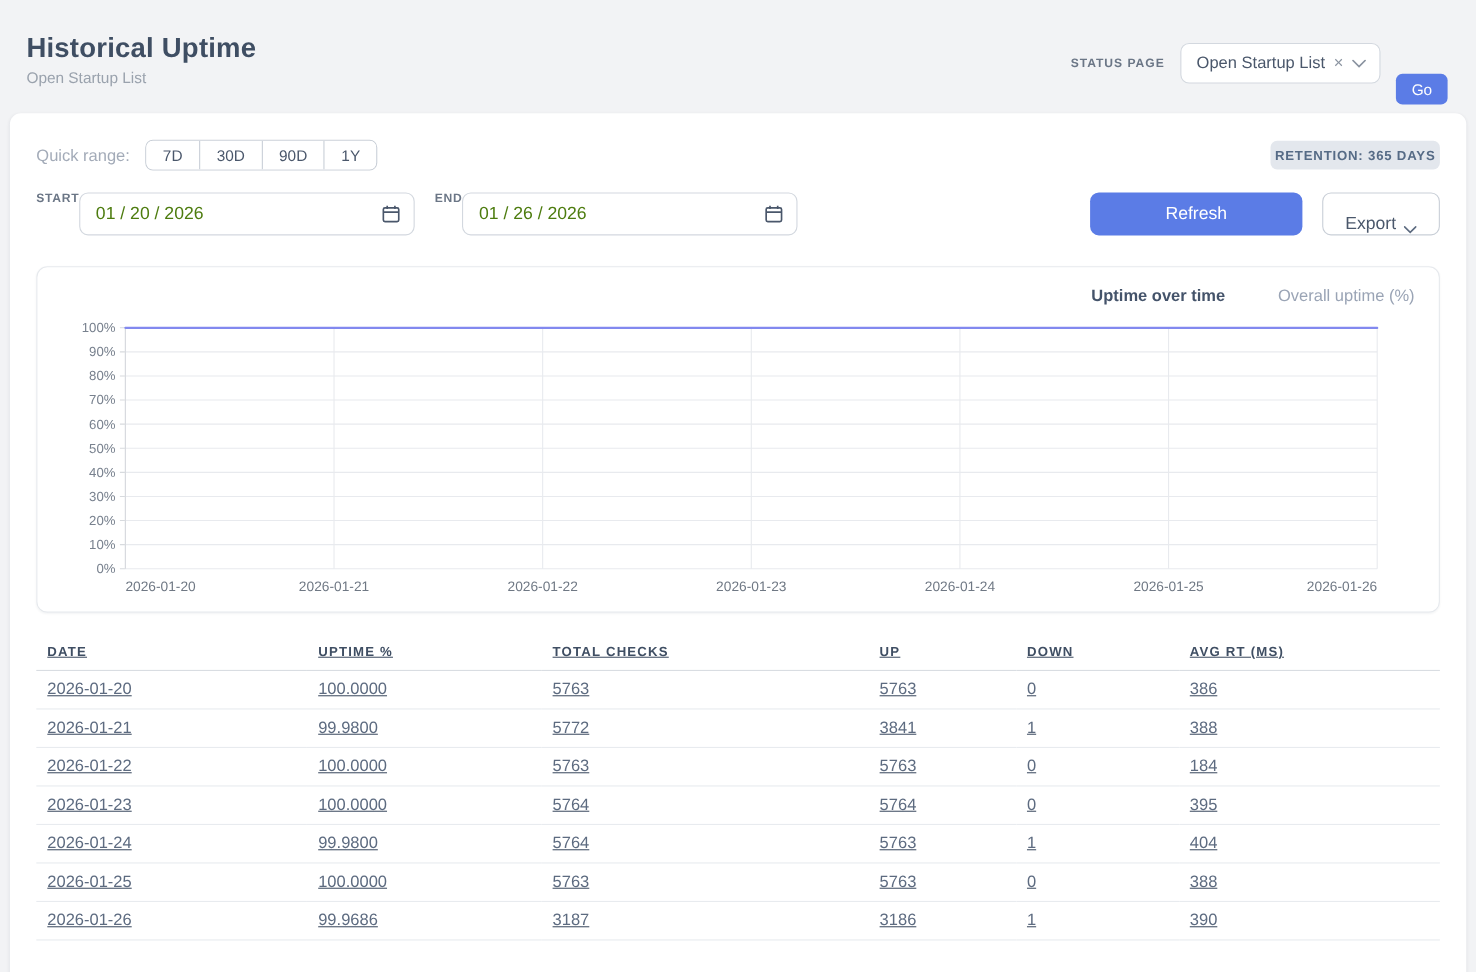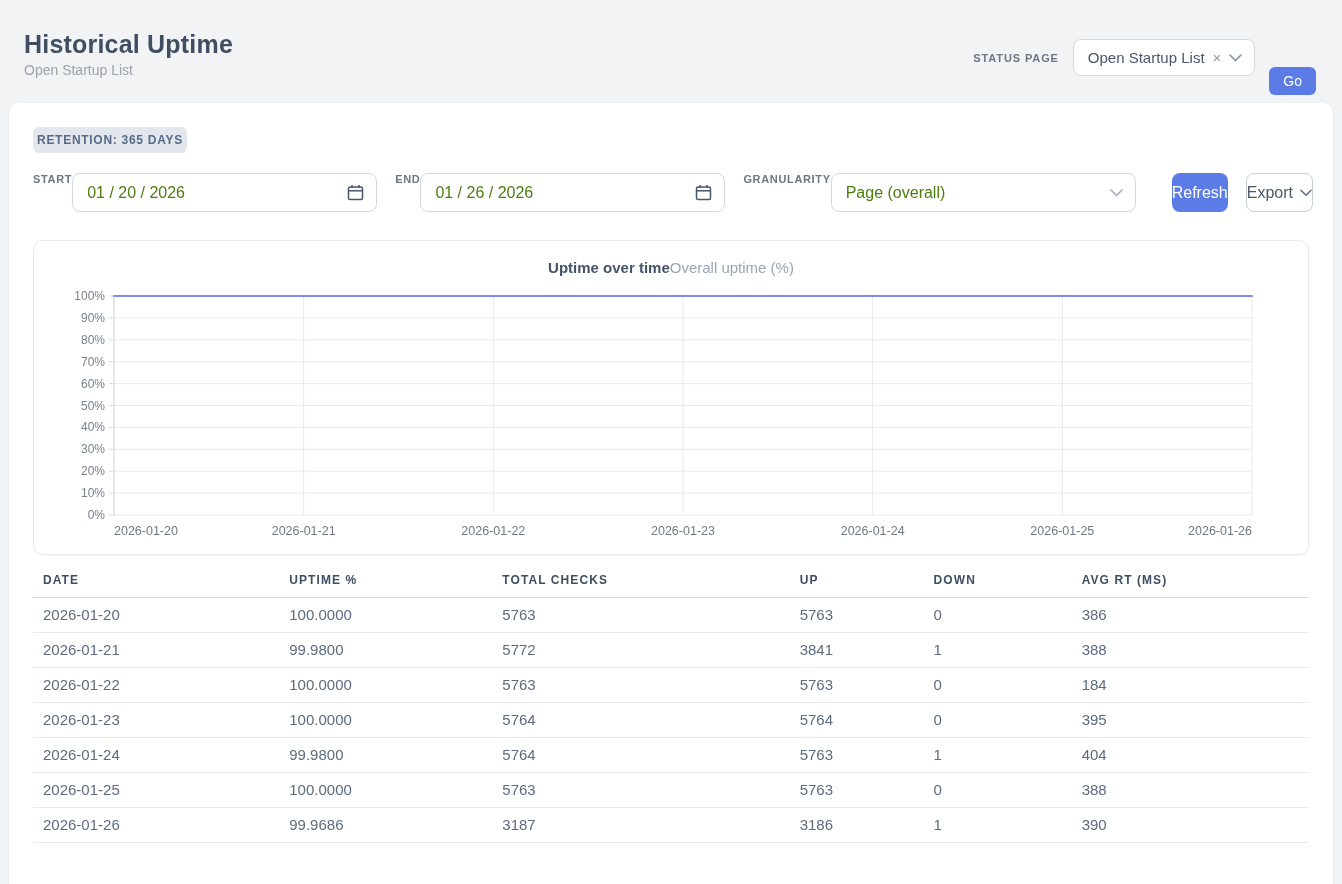--- a/index.html
+++ b/index.html
@@ -26,31 +26,31 @@
   .segmented button { background:#fff; border:none; border-left:1px solid #c9cfd7; font-size:14px; color:#4a576b; padding:5px 15px; cursor:pointer; font-family:inherit; }
   .segmented button:first-child { border-left:none; }
   .retention-badge { background:#e3e7ed; color:#566b86; font-size:12px; font-weight:700; letter-spacing:.06em; border-radius:6px; padding:6px 4px; }
 
   .row-form { display:flex; align-items:flex-end; margin-top:20px; gap:18px; }
   .field { display:flex; flex-direction:row; }
   .field-label { font-size:11px; font-weight:600; color:#6b7686; letter-spacing:.06em; margin-bottom:8px; }
   .input-box { width:305px; height:39px; border:1px solid #d3d8df; border-radius:8px; background:#fff; display:flex; align-items:center; justify-content:space-between; padding:0 12px 0 14px; font-size:16px; color:#4d7c0f; cursor:text; }
   .select-box { cursor:pointer; }
   .btn-refresh { width:193px; height:39px; background:#5b7ce6; border:none; border-radius:8px; color:#fff; font-size:16px; cursor:pointer; font-family:inherit; }
-  .btn-export { width:107px; height:39px; background:#fff; border:1px solid #c9cfd7; border-radius:8px; color:#4a576b; font-size:16px; cursor:pointer; display:flex; align-items:center; justify-content:center; gap:7px; font-family:inherit; }
+  .btn-export { width:107px; height:39px; background:#fff; border:1px solid #c9cfd7; border-radius:8px; color:#4a576b; font-size:16px; cursor:pointer; display:flex; align-items:flex-end; justify-content:center; gap:7px; font-family:inherit; }
   .spacer { flex:1; }
 
   
   .chart-card { margin-top:28px; border:1px solid #e6e9ed; border-radius:10px; box-shadow:0 1px 2px rgba(20,30,50,.05); padding:18px 22px 10px; }
-  .chart-head { display:flex; justify-content:center; align-items:center; margin-bottom:10px; }
+  .chart-head { display:flex; justify-content:flex-end; align-items:center; margin-bottom:10px;gap:48px; }
   .chart-title { font-size:15px; font-weight:700; color:#44536a; }
   .chart-legend { font-size:15px; color:#9aa4b5; }
 
   
-  table { width:100%; border-collapse:collapse; margin-top:10px; }
+  table { width:100%; border-collapse:collapse; margin-top:20px;text-decoration:underline; }
   thead th { text-align:left; font-size:12px; font-weight:700; color:#3f4e63; letter-spacing:.09em; padding:8px 10px 10px; border-bottom:1px solid #d9dde2; }
   tbody td { font-size:15px; color:#5d6b80; padding:8px 10px 9px; border-bottom:1px solid #e8ebef; }
   svg { display:block; }
 </style>
 </head>
 <body>
 
 <div class="header">
   <div>
     <div class="page-title">Historical Uptime</div>
@@ -65,20 +65,29 @@
         <path d="M1 1 L6.5 6.5 L12 1" fill="none" stroke="#8a93a0" stroke-width="1.6" stroke-linecap="round"></path>
       </svg>
     </div>
     <button class="go-btn">Go</button>
   </div>
 </div>
 
 <div class="panel">
 
   <div class="row-top">
+    <div class="quick-range">
+      <span class="quick-range-label">Quick range:</span>
+      <div class="segmented" id="quick-ranges">
+          <button>7D</button>
+          <button>30D</button>
+          <button>90D</button>
+          <button>1Y</button>
+        </div>
+    </div>
     <span class="retention-badge">RETENTION: 365 DAYS</span>
   </div>
 
   <div class="row-form">
     <div class="field">
       <span class="field-label">START</span>
       <div class="input-box">
         <span>01 / 20 / 2026</span>
         <svg width="17" height="17" viewBox="0 0 17 17">
           <rect x="1.5" y="3" width="14" height="12.5" rx="1.5" fill="none" stroke="#4a576b" stroke-width="1.5"></rect>
@@ -95,29 +104,20 @@
         <span>01 / 26 / 2026</span>
         <svg width="17" height="17" viewBox="0 0 17 17">
           <rect x="1.5" y="3" width="14" height="12.5" rx="1.5" fill="none" stroke="#4a576b" stroke-width="1.5"></rect>
           <line x1="1.5" y1="6.8" x2="15.5" y2="6.8" stroke="#4a576b" stroke-width="1.5"></line>
           <line x1="5" y1="1" x2="5" y2="4" stroke="#4a576b" stroke-width="1.5"></line>
           <line x1="12" y1="1" x2="12" y2="4" stroke="#4a576b" stroke-width="1.5"></line>
         </svg>
       </div>
     </div>
 
-    <div class="field">
-      <span class="field-label">GRANULARITY</span>
-      <div class="input-box select-box">
-        <span>Page (overall)</span>
-        <svg width="13" height="8" viewBox="0 0 13 8">
-          <path d="M1 1 L6.5 6.5 L12 1" fill="none" stroke="#a7aeb9" stroke-width="1.6" stroke-linecap="round"></path>
-        </svg>
-      </div>
-    </div>
 
     <div class="spacer"></div>
 
     <button class="btn-refresh">Refresh</button>
     <button class="btn-export">
       <span>Export</span>
       <svg width="12" height="8" viewBox="0 0 13 8">
         <path d="M1 1 L6.5 6.5 L12 1" fill="none" stroke="#5d6b80" stroke-width="1.6" stroke-linecap="round"></path>
       </svg>
     </button>

